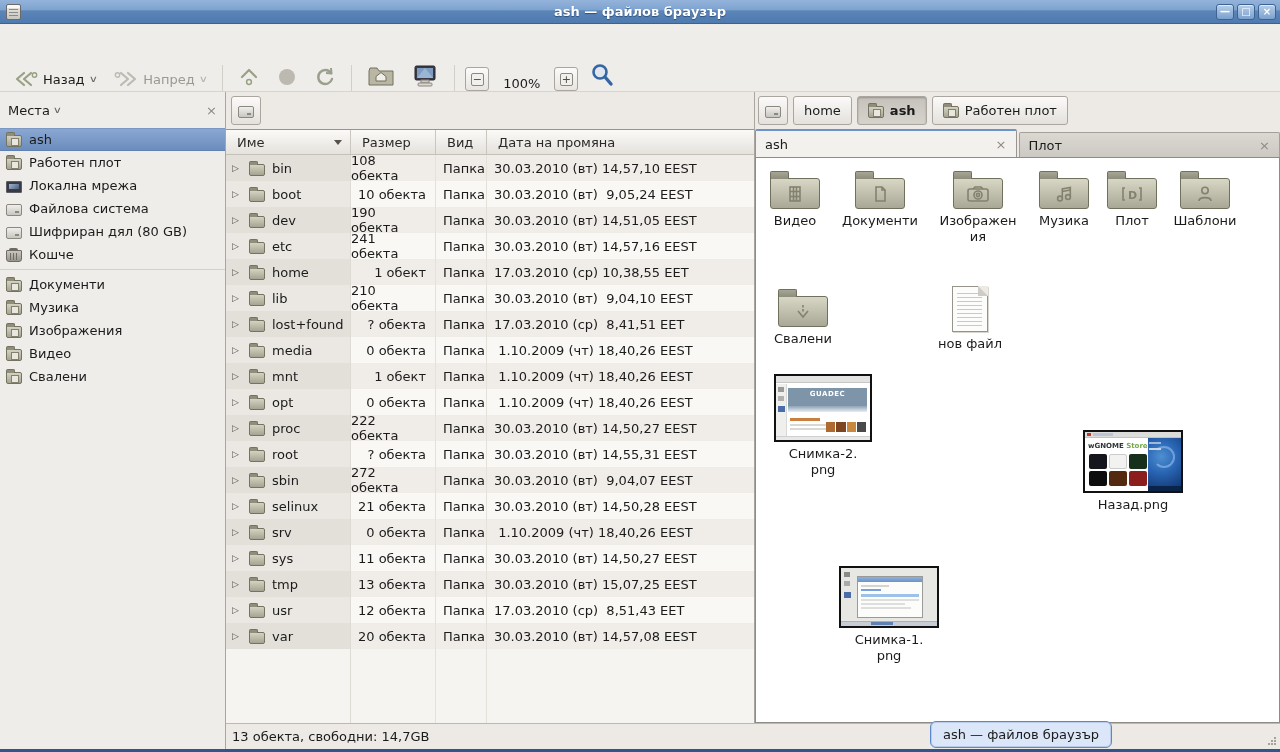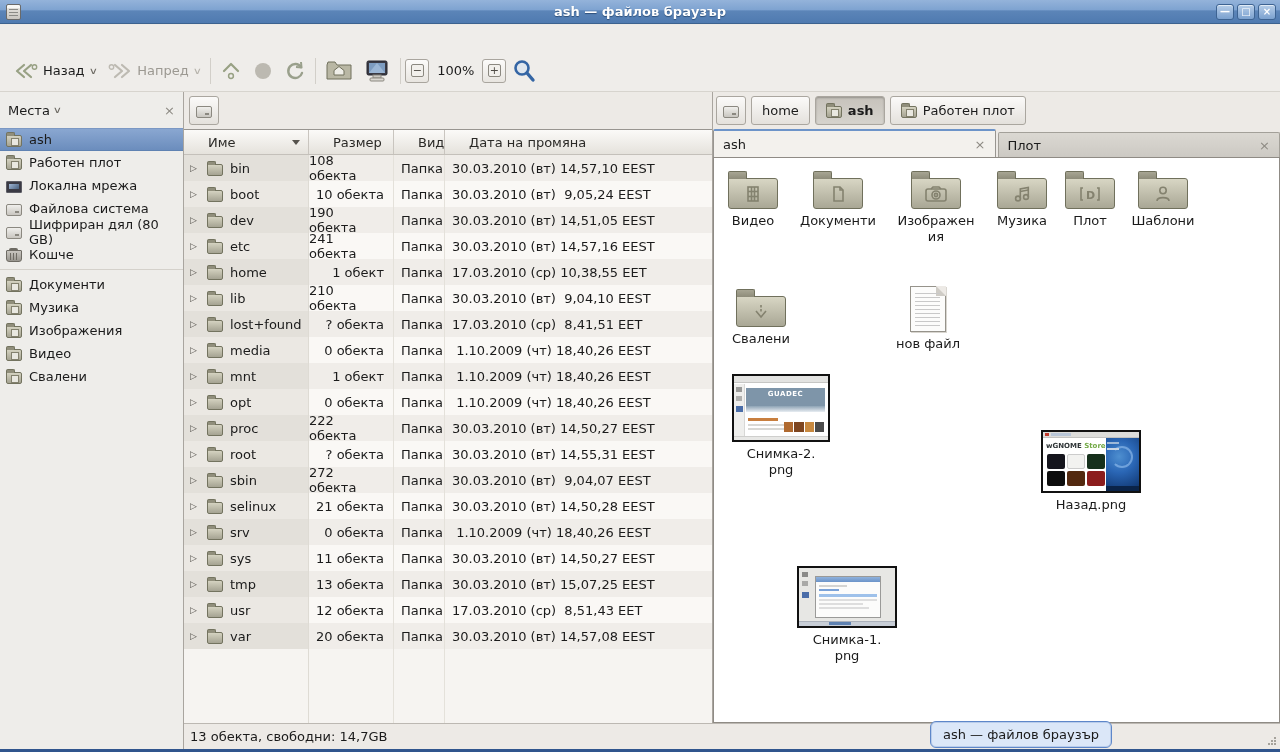--- a/index.html
+++ b/index.html
@@ -18,42 +18,42 @@
   .win-btns { margin-left:auto; display:flex; gap:3px; z-index:2; }
   .win-btn { width:18px; height:16px; border-radius:3px; border:1px solid #3d6392;
     background:linear-gradient(180deg,#b7cee9,#7ba1cf); color:#fff; font-size:10px; line-height:14px; text-align:center;
     box-shadow:inset 0 1px 0 rgba(255,255,255,.6); font-weight:bold; }
 
   
   .menubar { position:absolute; left:0; top:25px; right:0; height:25px; background:#efedea; display:flex; align-items:center; padding:0 4px; }
   .menu-item { padding:3px 10px; cursor:default; }
 
   
-  .toolbar { position:absolute; left:0; top:50px; right:0; height:42px; background:#efedea; border-bottom:1px solid #d7d4ce; display:flex; align-items:center; padding:0 8px; }
+  .toolbar { position:absolute; left:0; top:50px; right:0; height:42px; background:#efedea; border-bottom:1px solid #d7d4ce; display:flex; align-items:flex-end; padding:0 8px; gap:6px; }
   .tbtn { display:flex; align-items:center; gap:5px; padding:4px 6px; border-radius:3px; }
   .tbtn.disabled { color:#9c9992; }
   .tsep { width:1px; height:26px; background:#d2cfc9; margin:0 4px; }
   .chev { font-size:9px; color:#6b6861; transform:scaleX(1.4); }
   .chev.dis { color:#b5b2aa; }
   .sqbtn { width:24px; height:24px; border:1px solid #a9a59e; border-radius:3px; background:linear-gradient(#fcfbfa,#e8e5e0);
     display:flex; align-items:center; justify-content:center; }
   .zoomglyph { width:13px; height:13px; border:1px solid #8b8880; border-radius:2px; display:flex; align-items:center; justify-content:center; font-size:11px; line-height:1; color:#4f4c46; background:#f2f0ec; }
   .combo { height:29px; min-width:168px; background:#fff; border:1px solid #a29e97; border-radius:3px; display:flex; align-items:center; margin-left:4px; }
   .combo-label { padding:0 10px; flex:1; }
   .combo-spin { width:22px; align-self:stretch; border-left:1px solid #c6c2bb; display:flex; flex-direction:column; align-items:center; justify-content:center; gap:2px; }
   .tri-up { width:0; height:0; border-left:4px solid transparent; border-right:4px solid transparent; border-bottom:5px solid #5d5a54; }
   .tri-dn { width:0; height:0; border-left:4px solid transparent; border-right:4px solid transparent; border-top:5px solid #5d5a54; }
   .mini-home-tb { position:relative; width:26px; height:20px; }
 
   
   .main { position:absolute; left:0; top:92px; right:0; bottom:3px; display:flex; }
   .bottom-strip { position:absolute; left:0; right:0; bottom:0; height:3px; background:#30558d; }
 
   
-  .sidebar { width:184px; border-right:1px solid #a9a59f; background:#eeedea; display:flex; flex-direction:column; }
+  .sidebar { width:226px; border-right:1px solid #a9a59f; background:#eeedea; display:flex; flex-direction:column; }
   .sidebar-header { height:36px; display:flex; align-items:center; padding:0 8px; }
   .sb-close, .tab-close, .sb-x { color:#8d8a83; font-size:13px; }
   .side-list { flex:1; }
   .side-item { height:23px; display:flex; align-items:center; gap:7px; padding-left:6px; }
   .side-item.selected { background:linear-gradient(180deg,#8aa7d1,#6b8dbd); border-top:1px solid #7b98c4; border-bottom:1px solid #5f82b2; }
   .side-sep { height:1px; background:#d4d1cb; margin:3px 0; }
 
   
   .si { width:16px; height:12px; position:relative; background:linear-gradient(#d4d2c0,#a5a392); border:1px solid #73735f; border-radius:1px 2px 2px 2px; margin-top:3px; flex:none; }
   .si::before { content:""; position:absolute; top:-4px; left:-1px; width:7px; height:3px; background:#908e7b; border:1px solid #73735f; border-bottom:none; border-radius:2px 2px 0 0; }
@@ -72,21 +72,21 @@
     background:repeating-linear-gradient(90deg,#6e6b64 0 1px,transparent 1px 3px); }
 
   
   .rightsec { flex:1; display:flex; flex-direction:column; min-width:0; }
   .panes { flex:1; display:flex; min-height:0; }
   .midpane { width:529px; display:flex; flex-direction:column; border-right:1px solid #a9a59f; background:#edeae6; }
   .mid-topbar { height:37px; display:flex; align-items:center; padding:0 5px; }
   .crumb-root { width:30px; height:29px; border:1px solid #aaa69f; border-radius:3px; background:linear-gradient(#fbfaf9,#e4e1dc); display:flex; align-items:center; justify-content:center; }
   .listwrap { flex:1; display:flex; flex-direction:column; border-top:1px solid #989590; min-height:0; }
   .listheader { height:25px; display:flex; background:linear-gradient(#fbfaf8,#e5e2dc); border-bottom:1px solid #c4c0ba; flex:none; }
-  .hcell { display:flex; align-items:center; padding-left:24px; border-right:1px solid #c9c5bf; color:#2b2a27; }
+  .hcell { display:flex; align-items:center; padding-left:11px; border-right:1px solid #c9c5bf; color:#2b2a27; }
   .h-name { width:125px; } .h-size { width:85px; } .h-type { width:51px; } .h-date { flex:1; border-right:none; }
   .sortarrow { margin-left:auto; margin-right:8px; width:0; height:0; border-left:4px solid transparent; border-right:4px solid transparent; border-top:5px solid #56534d; }
   .listbody { flex:1; background:#f6f4f1; position:relative; overflow:hidden; }
   .colguides { position:absolute; inset:0; pointer-events:none;
     background:linear-gradient(90deg,transparent 124px,#dedbd4 124px,#dedbd4 125px,transparent 125px),
                linear-gradient(90deg,transparent 209px,#e4e1da 209px,#e4e1da 210px,transparent 210px),
                linear-gradient(90deg,transparent 260px,#e4e1da 260px,#e4e1da 261px,transparent 261px); }
   .trow { height:26px; display:flex; position:relative; }
   .tcell { display:flex; align-items:center; }
   .c-name { width:125px; padding-left:6px; gap:7px; }

